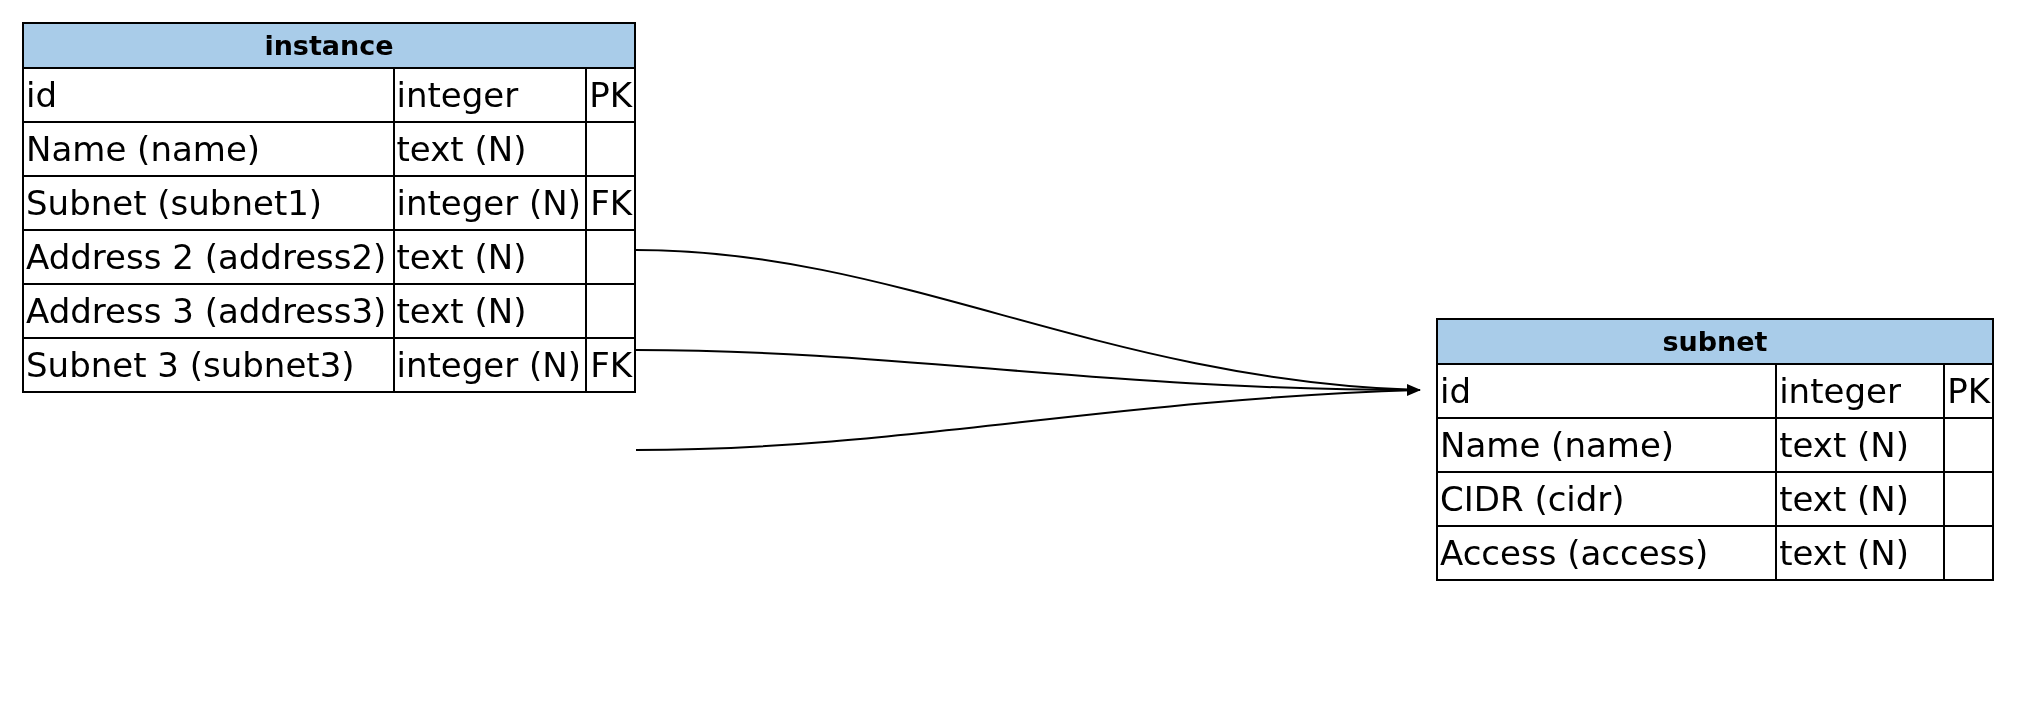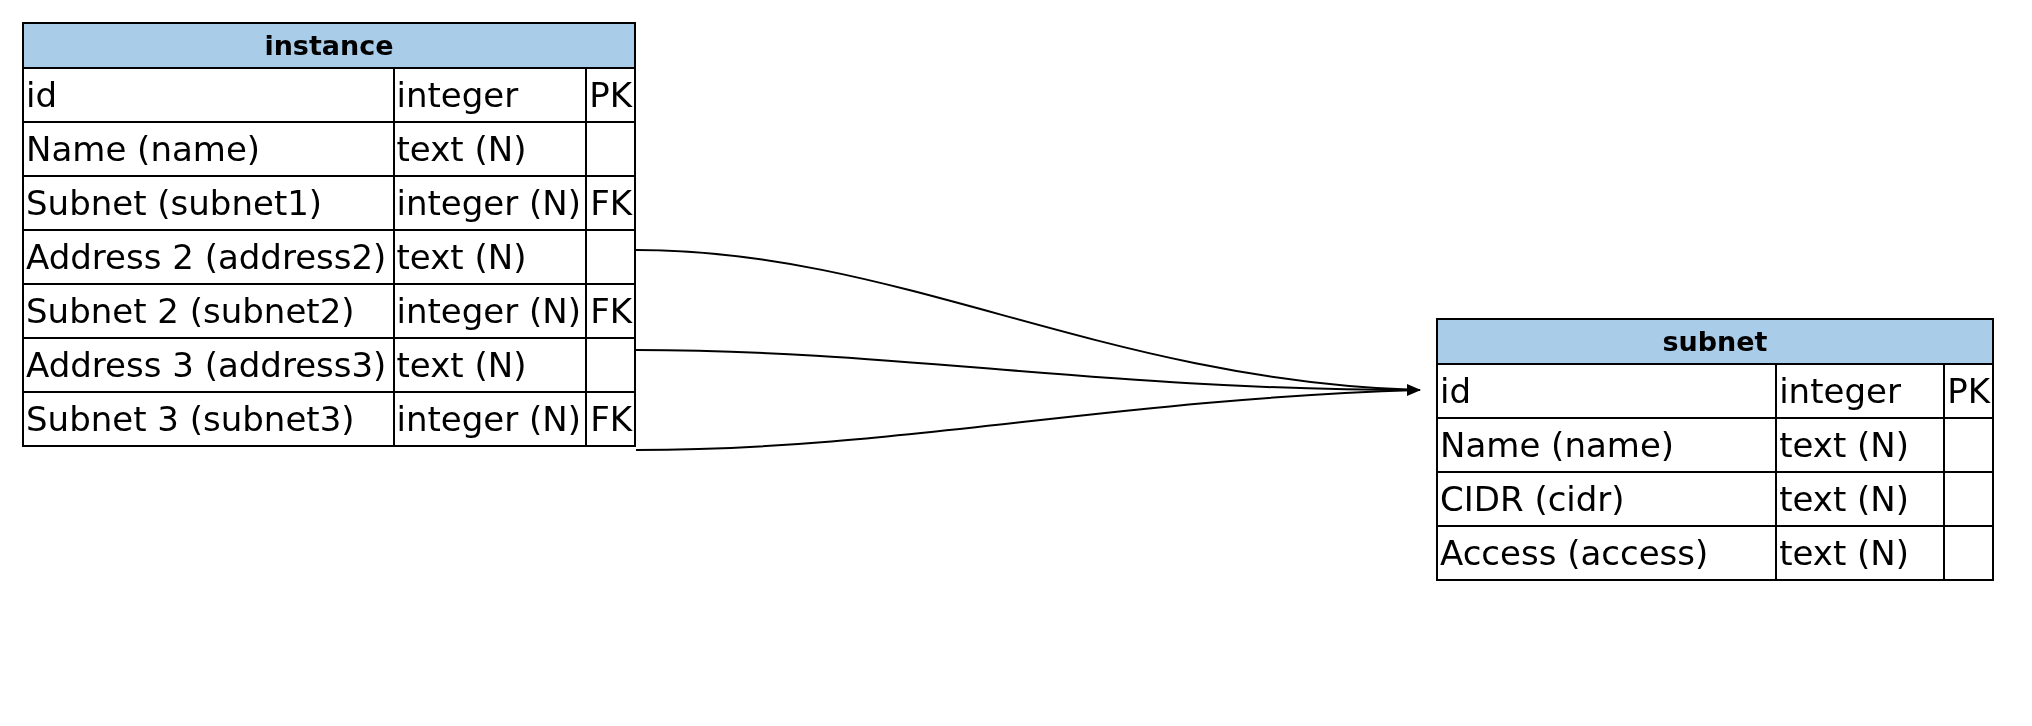--- a/index.html
+++ b/index.html
@@ -89,25 +89,20 @@
         <td>Subnet  (subnet1)</td>
         <td>integer (N)</td>
         <td class="key">FK</td>
       </tr>
       <tr>
         <td>Address 2 (address2)</td>
         <td>text (N)</td>
         <td class="key"></td>
       </tr>
       <tr>
-        <td>Subnet 2 (subnet2)</td>
-        <td>integer (N)</td>
-        <td class="key">FK</td>
-      </tr>
-      <tr>
         <td>Address 3 (address3)</td>
         <td>text (N)</td>
         <td class="key"></td>
       </tr>
       <tr>
         <td>Subnet 3 (subnet3)</td>
         <td>integer (N)</td>
         <td class="key">FK</td>
       </tr>
     </tbody>

